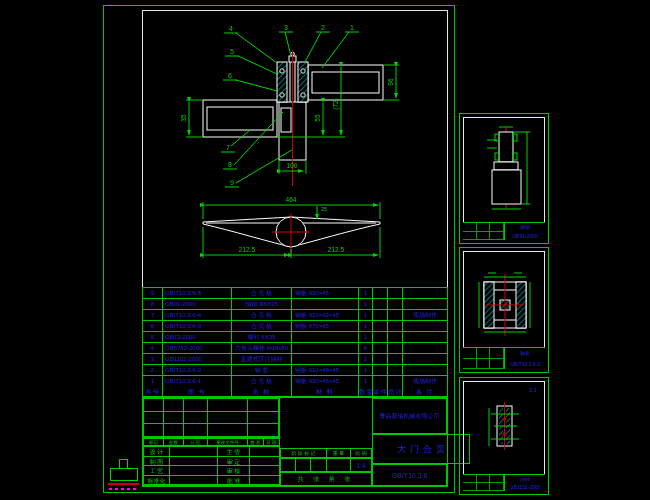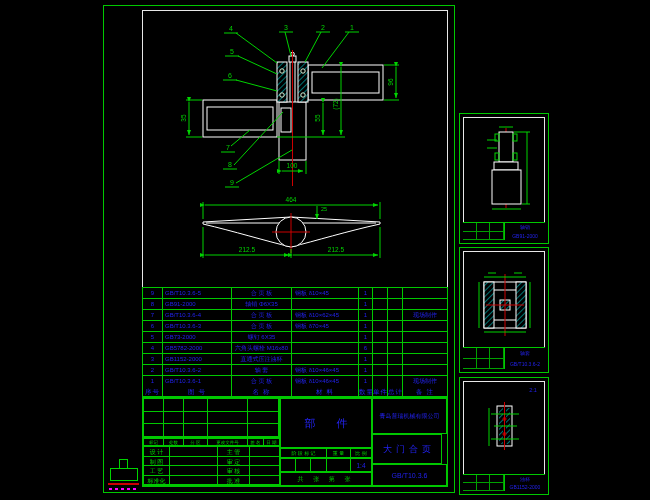--- a/index.html
+++ b/index.html
@@ -318,37 +318,36 @@
       <span class="gtx">工 艺</span>
         <span></span>
       <span class="gtx">审 核</span>
         <span></span>
       <span class="gtx">标准化</span>
         <span></span>
       <span class="gtx">批 准</span>
         <span></span>
     </div>
 
-    <div class="tb-cell btx" style="left:137px;top:0;width:92px;height:50px;display:flex;align-items:center;justify-content:center;font-size:11px;letter-spacing:9px;padding-left:9px;">部  件</div>
     <div class="tb-cell" style="left:137px;top:50px;width:92px;height:10px;display:grid;grid-template-columns:46px 24px 1fr;">
       <span class="gtx" style="font-size:5px;line-height:9px;text-align:center;border-right:1px solid #00c800;overflow:hidden;">阶 段 标 记</span>
       <span class="gtx" style="font-size:5px;line-height:9px;text-align:center;border-right:1px solid #00c800;overflow:hidden;">重 量</span>
       <span class="gtx" style="font-size:5px;line-height:9px;text-align:center;overflow:hidden;">比 例</span>
     </div>
     <div class="tb-cell" style="left:137px;top:60px;width:92px;height:14px;display:grid;grid-template-columns:15px 15px 16px 24px 1fr;">
       <i style="border-right:1px solid #00c800;"></i>
         <i style="border-right:1px solid #00c800;"></i>
       <i style="border-right:1px solid #00c800;"></i>
         <i style="border-right:1px solid #00c800;"></i>
       <span class="btx" style="font-size:6.5px;line-height:13px;text-align:center;">1:4</span>
     </div>
     <div class="tb-cell gtx" style="left:137px;top:74px;width:92px;height:14px;font-size:6px;line-height:13px;text-align:center;letter-spacing:4px;">共  张 第  张</div>
 
     <div class="tb-cell btx" style="left:229px;top:0;width:75px;height:36px;display:flex;align-items:center;justify-content:center;font-size:6px;text-align:center;padding:1px;">青岛普瑞机械有限公司</div>
-    <div class="tb-cell btx" style="left:229px;top:36px;width:70px;height:30px;display:flex;align-items:center;justify-content:center;font-size:9px;letter-spacing:4px;padding-left:4px;">大门合页</div>
+    <div class="tb-cell btx" style="left:229px;top:36px;width:98px;height:30px;display:flex;align-items:center;justify-content:center;font-size:9px;letter-spacing:4px;padding-left:4px;">大门合页</div>
     <div class="tb-cell btx" style="left:229px;top:66px;width:75px;height:22px;display:flex;align-items:center;justify-content:center;font-size:7px;">GB/T10.3.6</div>
   </div>
 
   <div id="stamp-tab" class="abs"></div>
   <div id="stamp-base" class="abs"></div>
   <div id="stamp-red" class="abs"></div>
   <div id="stamp-dash" class="abs"></div>
 
   <div class="abs gframe" style="left:459px;top:113px;width:90px;height:131px;"></div>
   <div class="abs wframe" style="left:463px;top:117px;width:82px;height:123px;"></div>

